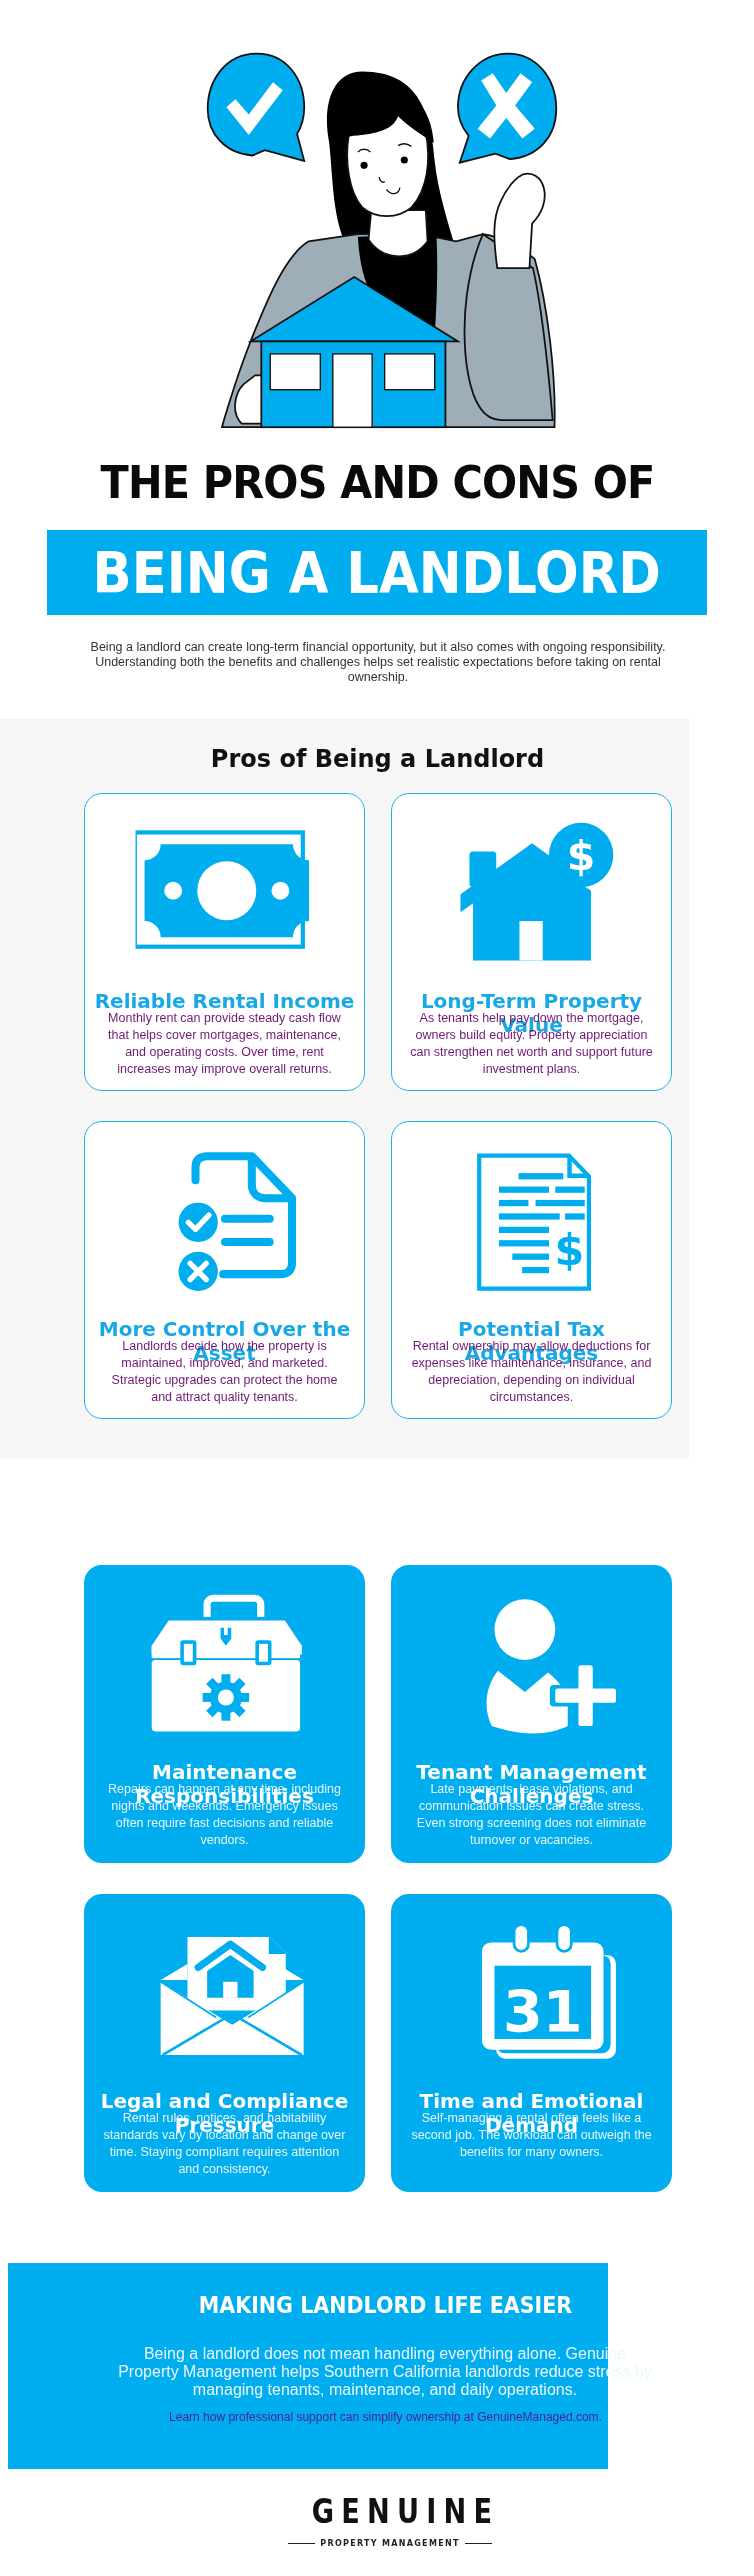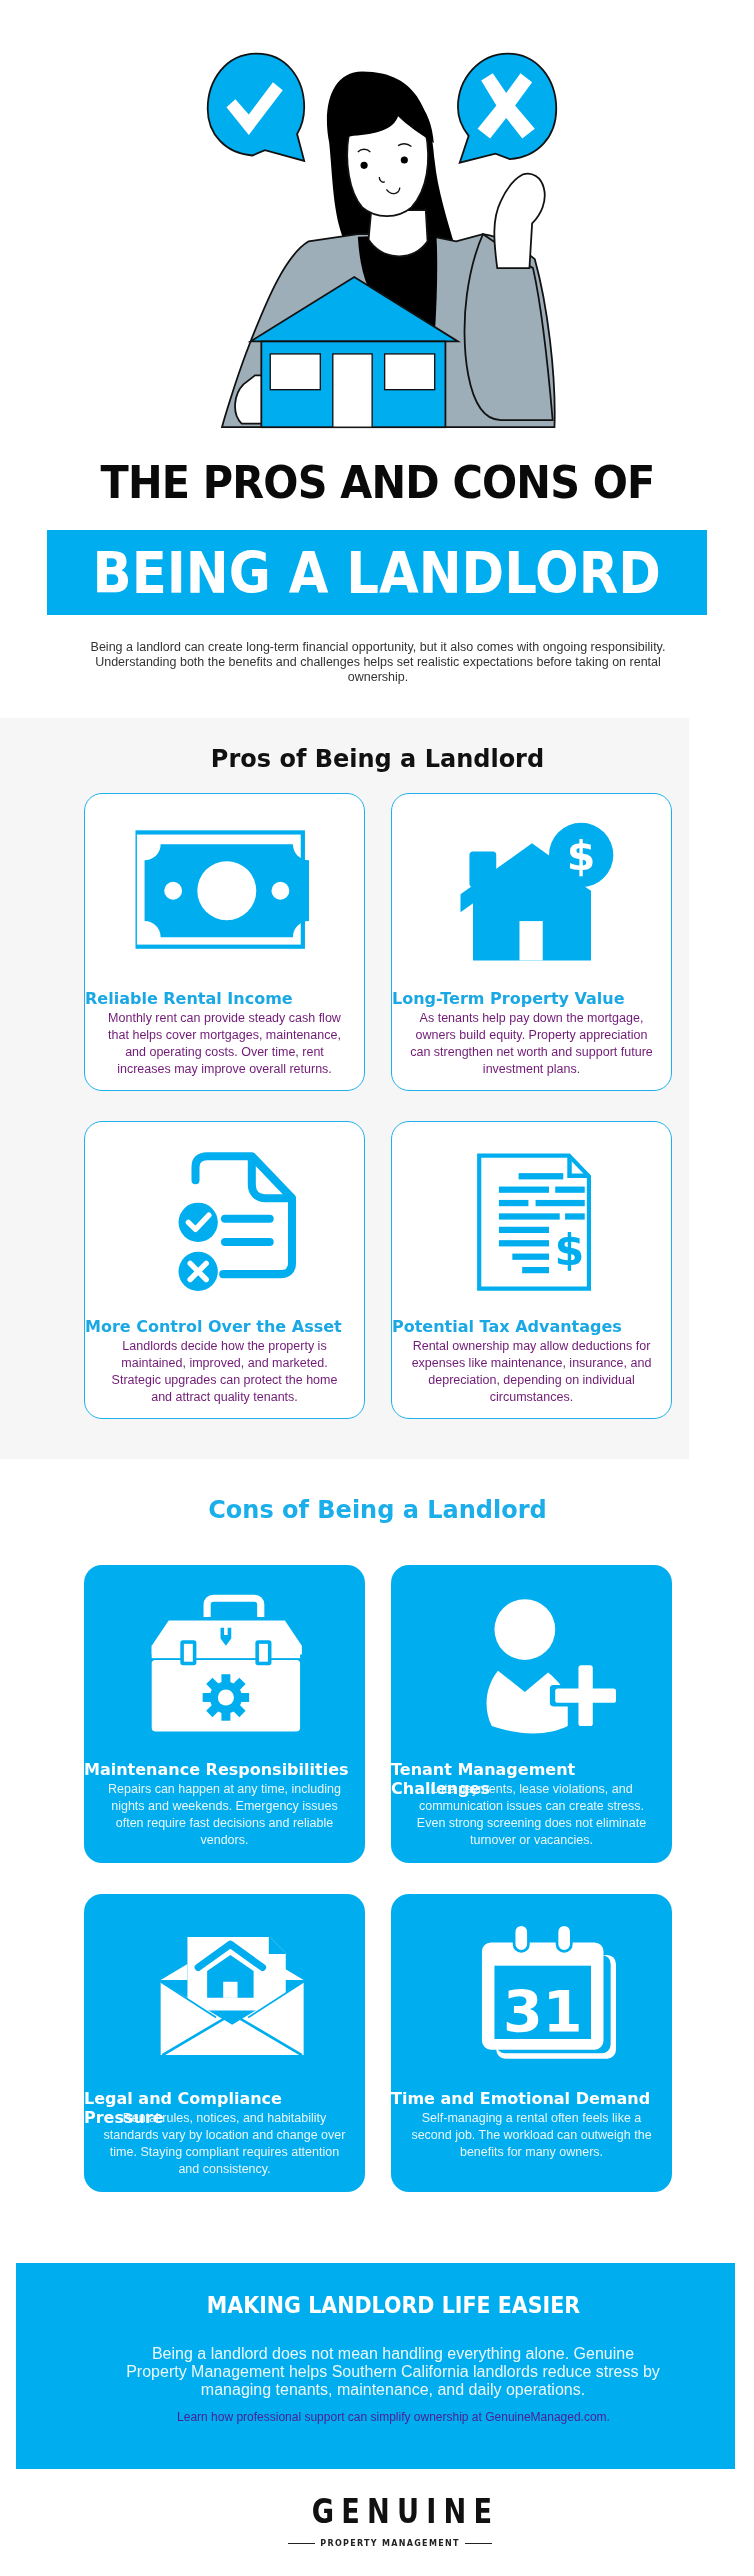--- a/index.html
+++ b/index.html
@@ -37,37 +37,37 @@
   }
   .pros-heading { top: 27px; color: #111; }
   .card {
     position: absolute; width: 281px; height: 298px; border-radius: 18px;
     display: flex; flex-direction: column; align-items: center;
   }
   .pro-card { background: #fff; border: 1.8px solid #1eb0ea; }
   .con-card { background: #00adee; }
   .card .icon { position: absolute; top: 27px; left: 50%; transform: translateX(-50%); width: 179px; height: 143px; }
   .card .card-title {
-    position: absolute; top: 195px; left: 0; width: 100%; 
-    font-family: "DejaVu Sans", sans-serif; font-weight: bold; font-size: 16px;
+    position: absolute; top: 195px; left: 0; width: 100%; text-align: center;
+    font-family: "DejaVu Sans", sans-serif; font-weight: bold; font-size: 20px;
   }
   .pro-card .card-title { color: #1aa8e4; }
   .con-card .card-title { color: #fff; }
   .card .card-body {
     position: absolute; top: 216px; left: 16px; width: calc(100% - 32px); text-align: center;
     font-size: 12.5px; line-height: 17px;
   }
   .pro-card .card-body { color: #701a75; }
   .con-card .card-body { color: #e8f7fd; }
 
   
   .cons-heading { top: 1496px; color: #1aaeea; }
 
   
-  .cta { position: absolute; left: 16px; top: 2263px; width: 719px; height: 206px; background: #00adee; padding-left: 45px; }
+  .cta { position: absolute; left: 8px; top: 2263px; width: 600px; height: 206px; background: #00adee; padding-left: 45px; }
   .cta-title {
     position: absolute; left: 0; top: 29px; width: 755px; text-align: center;
     font-family: "DejaVu Sans", sans-serif; font-weight: bold; font-size: 22.4px; color: #fff;
     transform: scaleX(0.92);
   }
   .cta-body {
     position: absolute; left: 107px; top: 82px; width: 540px; text-align: center;
     font-size: 16px; line-height: 18px; color: #eaf8fe;
   }
   .cta-link {
@@ -206,21 +206,20 @@
         <rect x="63" y="102" width="56" height="7" fill="#00adee"></rect>
         <rect x="78" y="117" width="41" height="7" fill="#00adee"></rect>
         <rect x="89" y="132" width="30" height="7" fill="#00adee"></rect>
         <text x="142" y="130" text-anchor="middle" font-family="DejaVu Sans, sans-serif" font-weight="bold" font-size="48" fill="#00adee">$</text>
       </svg>
       <div class="card-title">Potential Tax Advantages</div>
       <div class="card-body">Rental ownership may allow deductions for expenses like maintenance, insurance, and depreciation, depending on individual circumstances.</div>
     </div>
   </section>
 
-  <h2 class="section-heading cons-heading">Cons of Being a Landlord</h2>
 
   <div class="card con-card" style="left:84px; top:1565px;">
     <svg class="icon" viewBox="0 0 200 160">
       <path d="M80 28 L80 14 C80 10 83 7 87 7 L133 7 C137 7 140 10 140 14 L140 28" fill="none" stroke="#fff" stroke-width="8"></path>
       <path d="M26 60 L45 32 L175 32 L194 60 L194 70 L26 70 Z" fill="#fff" transform="translate(-8,0)"></path>
       <rect x="18" y="76" width="166" height="80" rx="4" fill="#fff"></rect>
       <rect x="18" y="60" width="166" height="14" fill="#fff"></rect>
       <rect x="50" y="54" width="18" height="28" rx="3" fill="#00adee"></rect>
       <rect x="54" y="58" width="10" height="20" fill="#fff"></rect>
       <rect x="134" y="54" width="18" height="28" rx="3" fill="#00adee"></rect>

